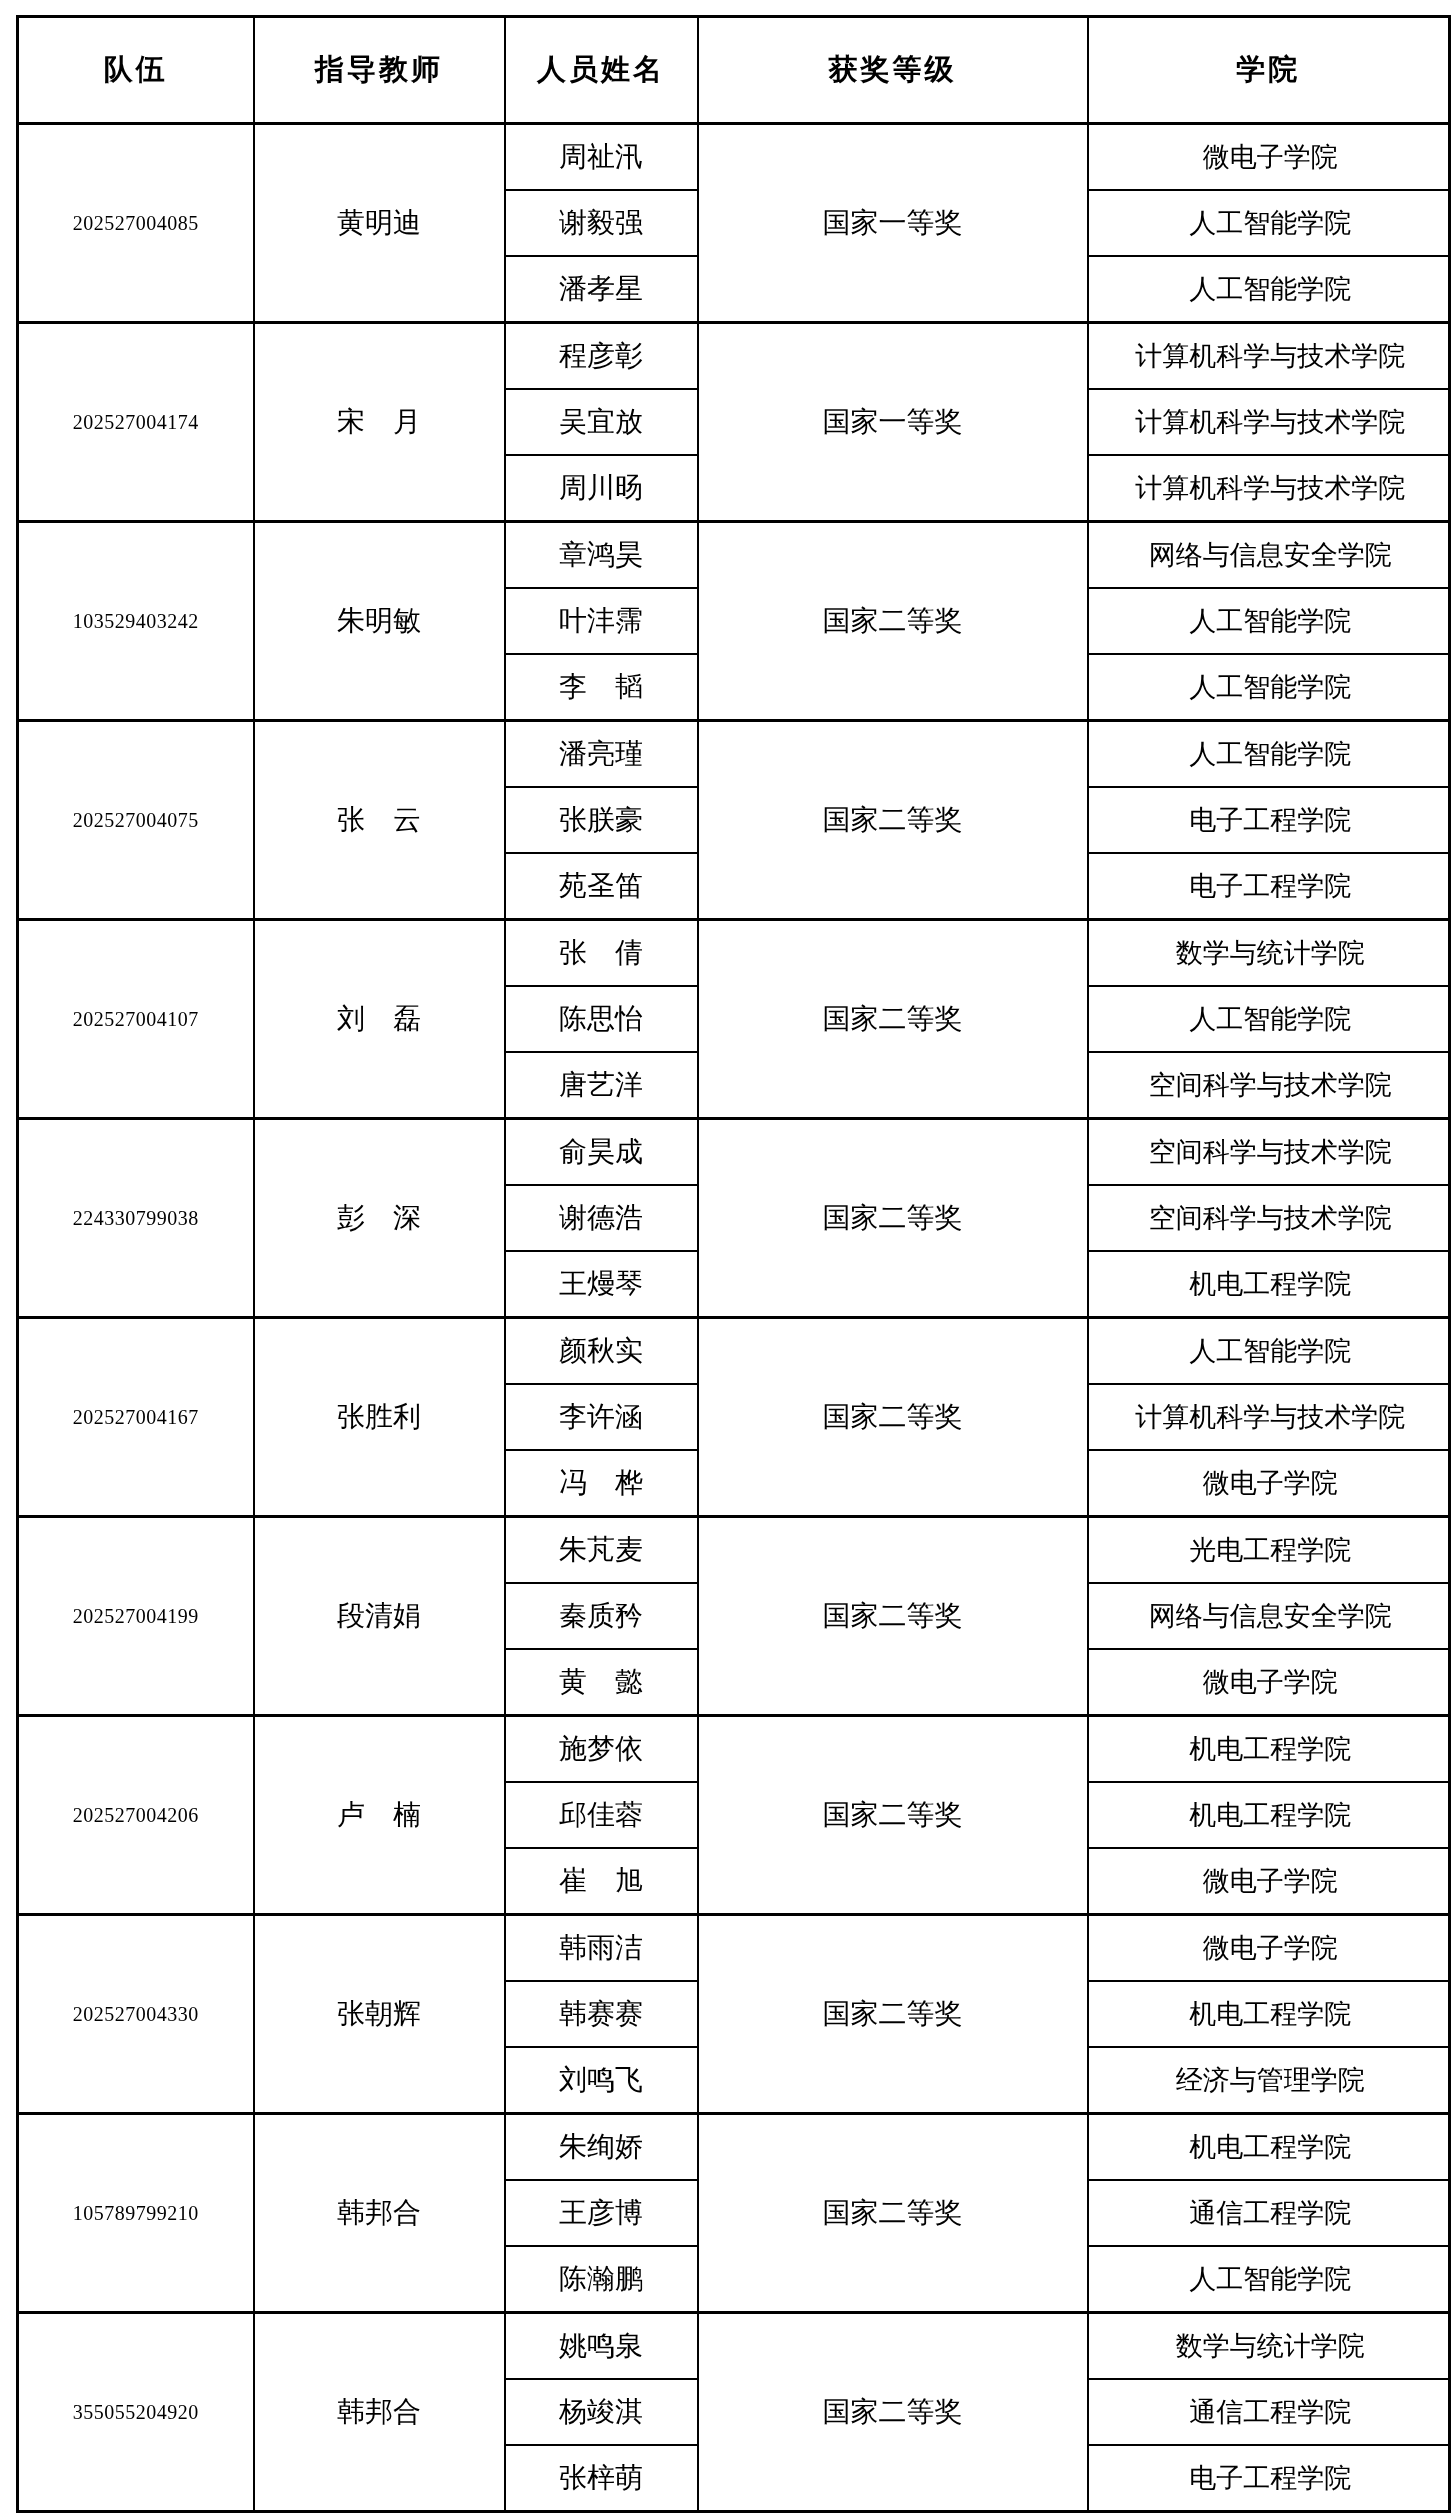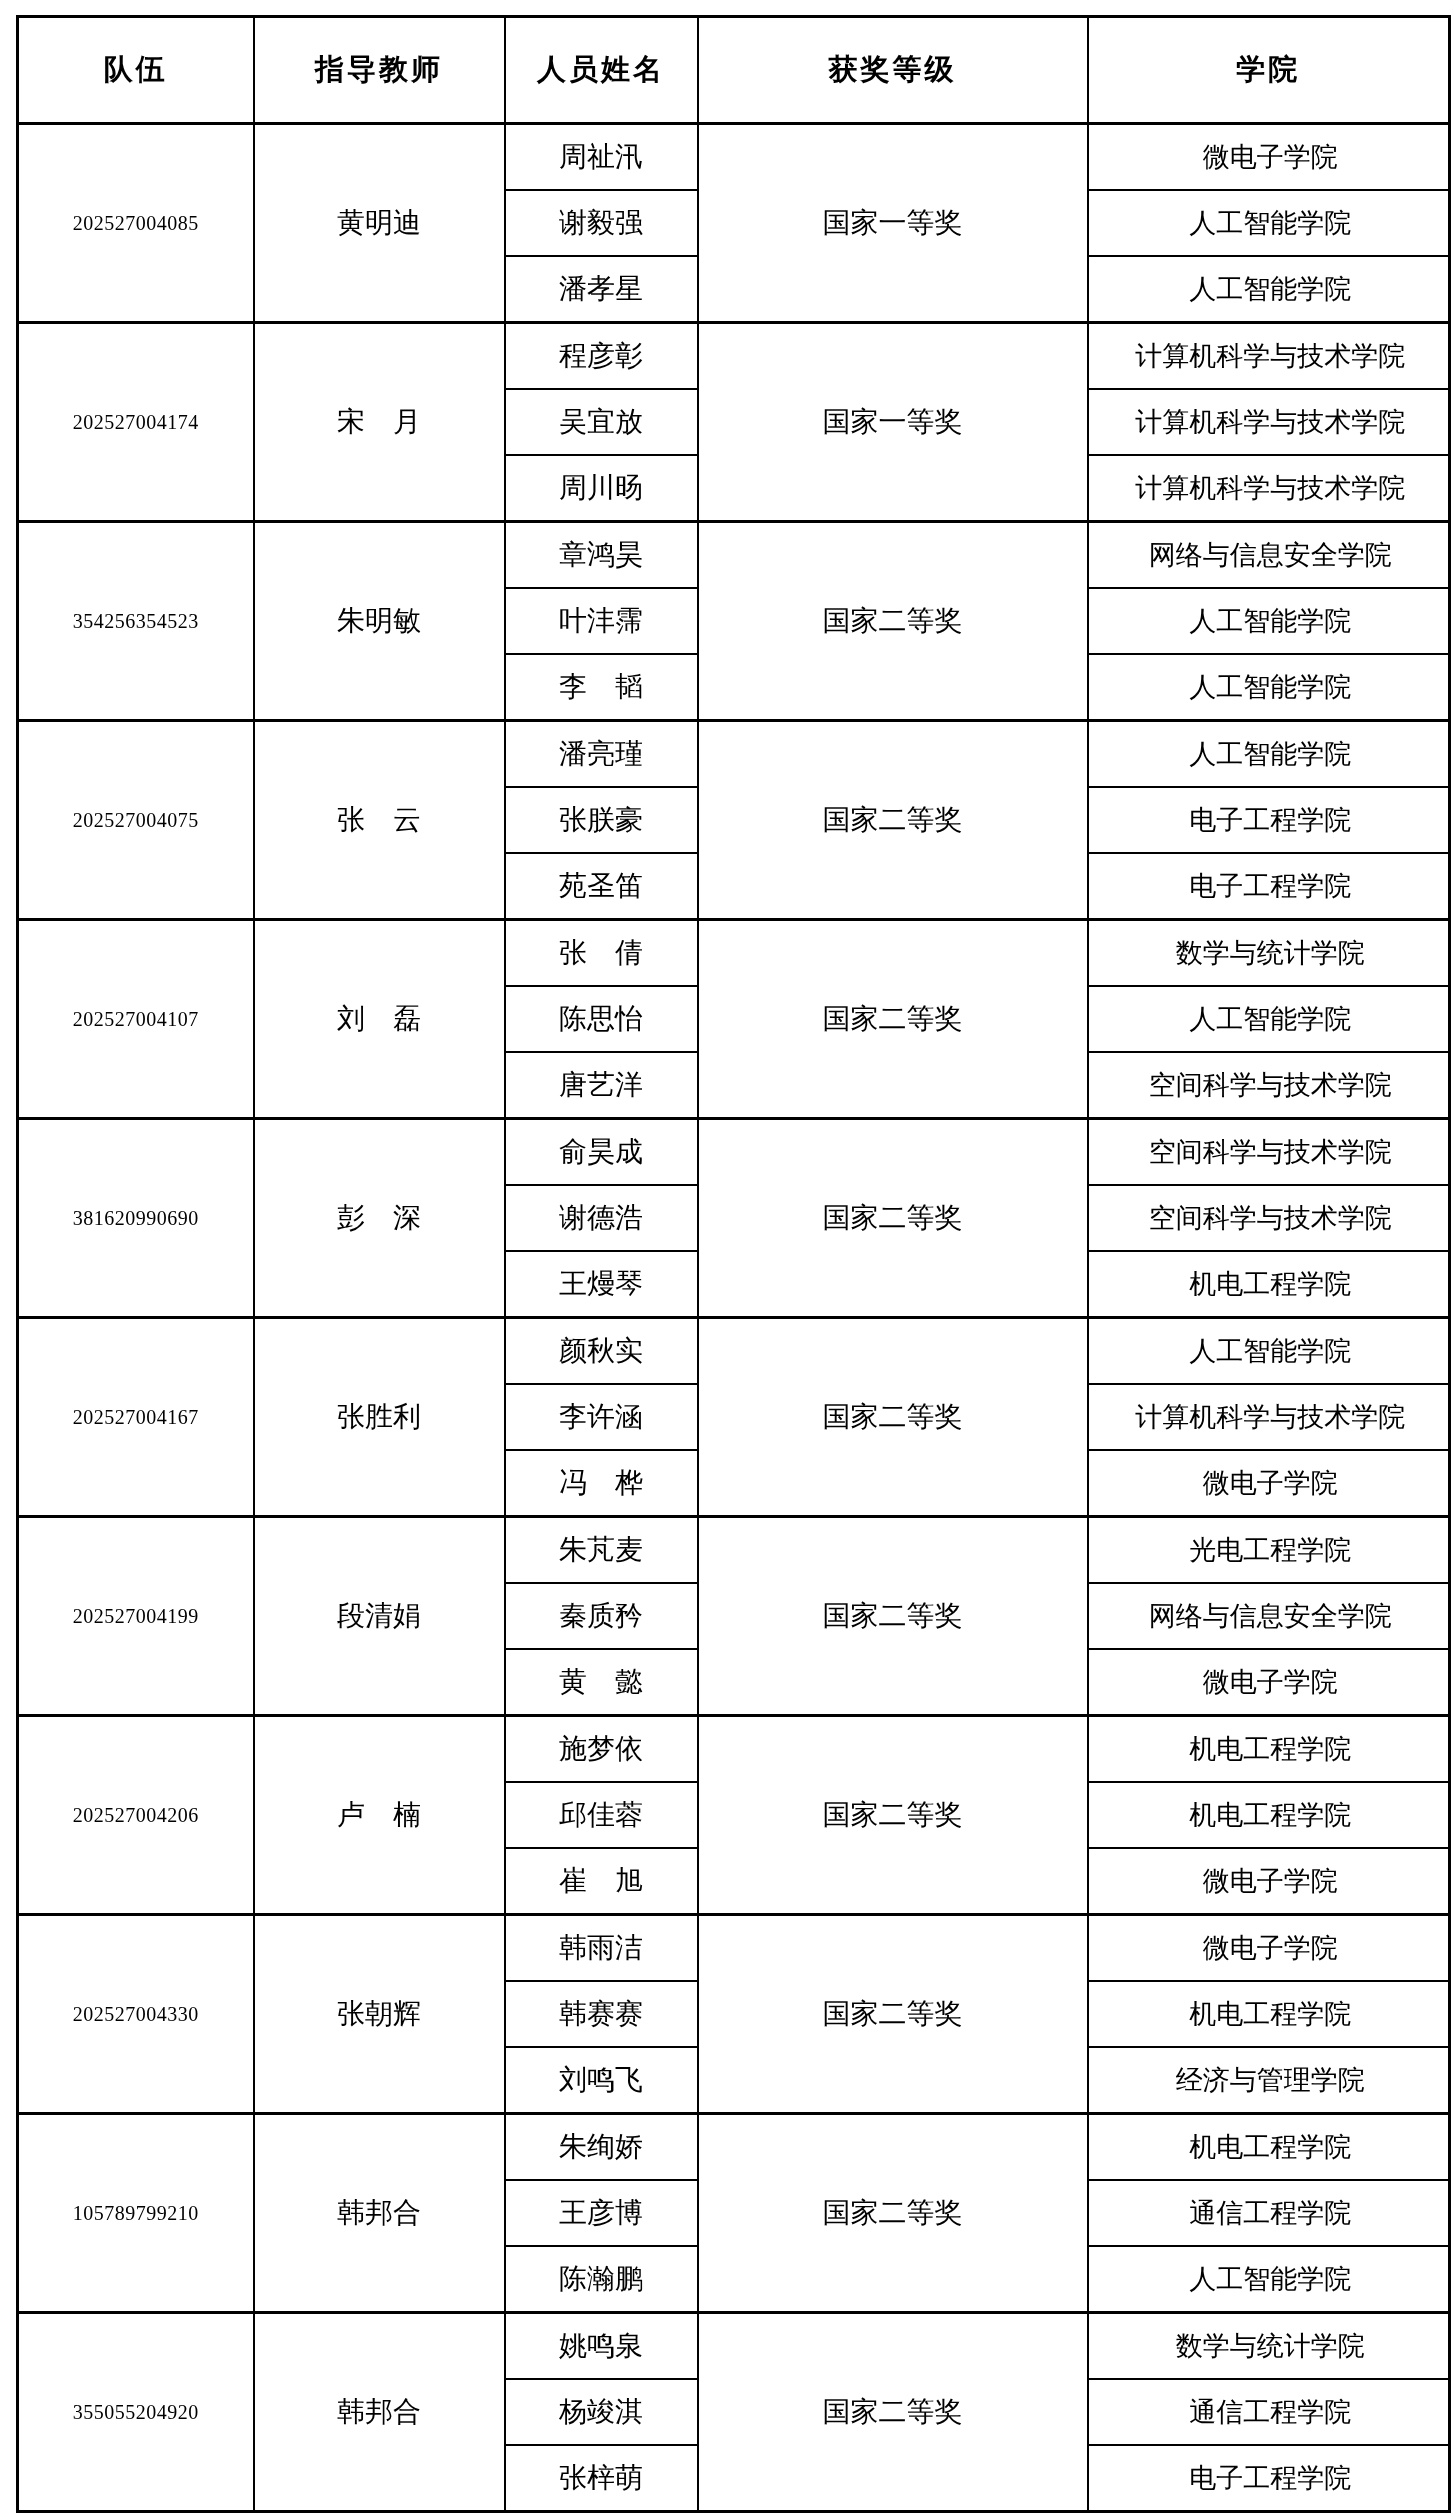--- a/index.html
+++ b/index.html
@@ -112,21 +112,21 @@
         </tr>
         <tr>
           <td>吴宜放</td>
           <td class="college">计算机科学与技术学院</td>
         </tr>
         <tr>
           <td>周川旸</td>
           <td class="college">计算机科学与技术学院</td>
         </tr>
         <tr class="block-start">
-          <td rowspan="3" class="team-id">354256354523</td>
+          <td rowspan="3" class="team-id">103529403242</td>
           <td rowspan="3">朱明敏</td>
           <td>章鸿昊</td>
           <td rowspan="3">国家二等奖</td>
           <td class="college">网络与信息安全学院</td>
         </tr>
         <tr>
           <td>叶沣霈</td>
           <td class="college">人工智能学院</td>
         </tr>
         <tr>
@@ -157,21 +157,21 @@
         </tr>
         <tr>
           <td>陈思怡</td>
           <td class="college">人工智能学院</td>
         </tr>
         <tr>
           <td>唐艺洋</td>
           <td class="college">空间科学与技术学院</td>
         </tr>
         <tr class="block-start">
-          <td rowspan="3" class="team-id">381620990690</td>
+          <td rowspan="3" class="team-id">224330799038</td>
           <td rowspan="3">彭　深</td>
           <td>俞昊成</td>
           <td rowspan="3">国家二等奖</td>
           <td class="college">空间科学与技术学院</td>
         </tr>
         <tr>
           <td>谢德浩</td>
           <td class="college">空间科学与技术学院</td>
         </tr>
         <tr>

